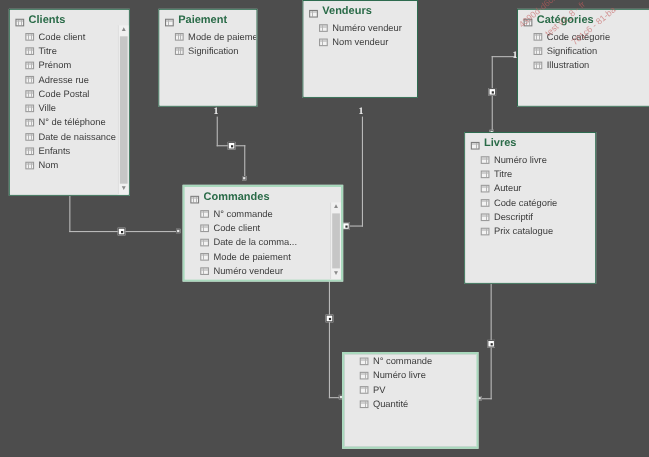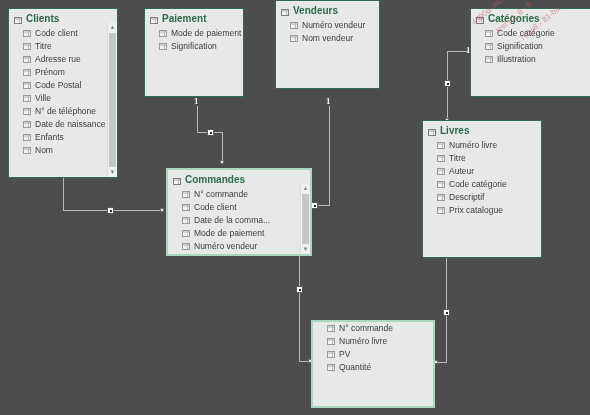--- a/index.html
+++ b/index.html
@@ -228,25 +228,25 @@
       <div class="field">
           <span class="gicon"></span>
           <span class="lbl">Code client</span>
         </div>
       <div class="field">
           <span class="gicon"></span>
           <span class="lbl">Titre</span>
         </div>
       <div class="field">
           <span class="gicon"></span>
+          <span class="lbl">Prénom</span>
+        </div>
+      <div class="field">
+          <span class="gicon"></span>
           <span class="lbl">Adresse rue</span>
-        </div>
-      <div class="field">
-          <span class="gicon"></span>
-          <span class="lbl">Prénom</span>
         </div>
       <div class="field">
           <span class="gicon"></span>
           <span class="lbl">Code Postal</span>
         </div>
       <div class="field">
           <span class="gicon"></span>
           <span class="lbl">Ville</span>
         </div>
       <div class="field">
@@ -266,21 +266,21 @@
           <span class="lbl">Nom</span>
         </div>
       <div class="sb">
         <div class="sb-arrow up">▲</div>
         <div class="sb-thumb" style="top:10px; bottom:10px;"></div>
         <div class="sb-arrow down">▼</div>
       </div>
     </div>
   </div>
 
-  <div class="tbl" style="left:144px; top:8px; width:100px; height:89px;">
+  <div class="tbl" style="left:144px; top:8px; width:90px; height:89px;">
     <div class="tbl-inner">
       <div class="tbl-title">
         <span class="gicon hdr"></span>
         <span>Paiement</span>
       </div>
       <div class="field">
           <span class="gicon"></span>
           <span class="lbl">Mode de paiement</span>
         </div>
       <div class="field">

